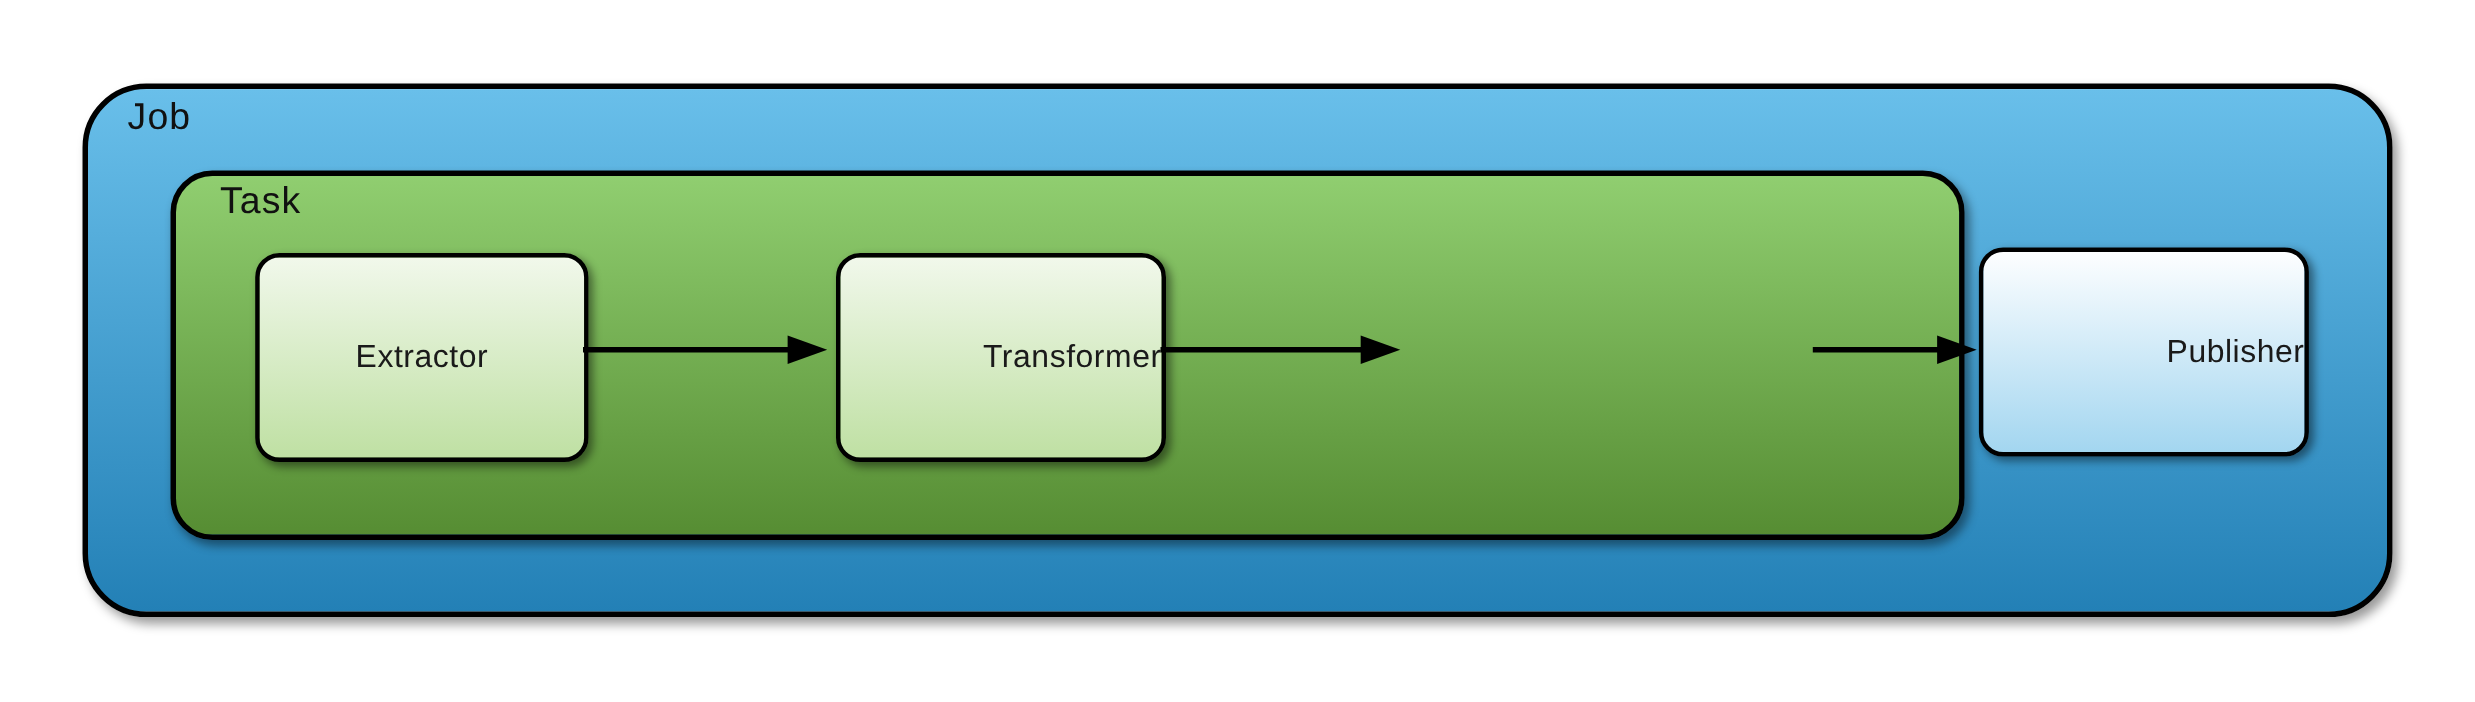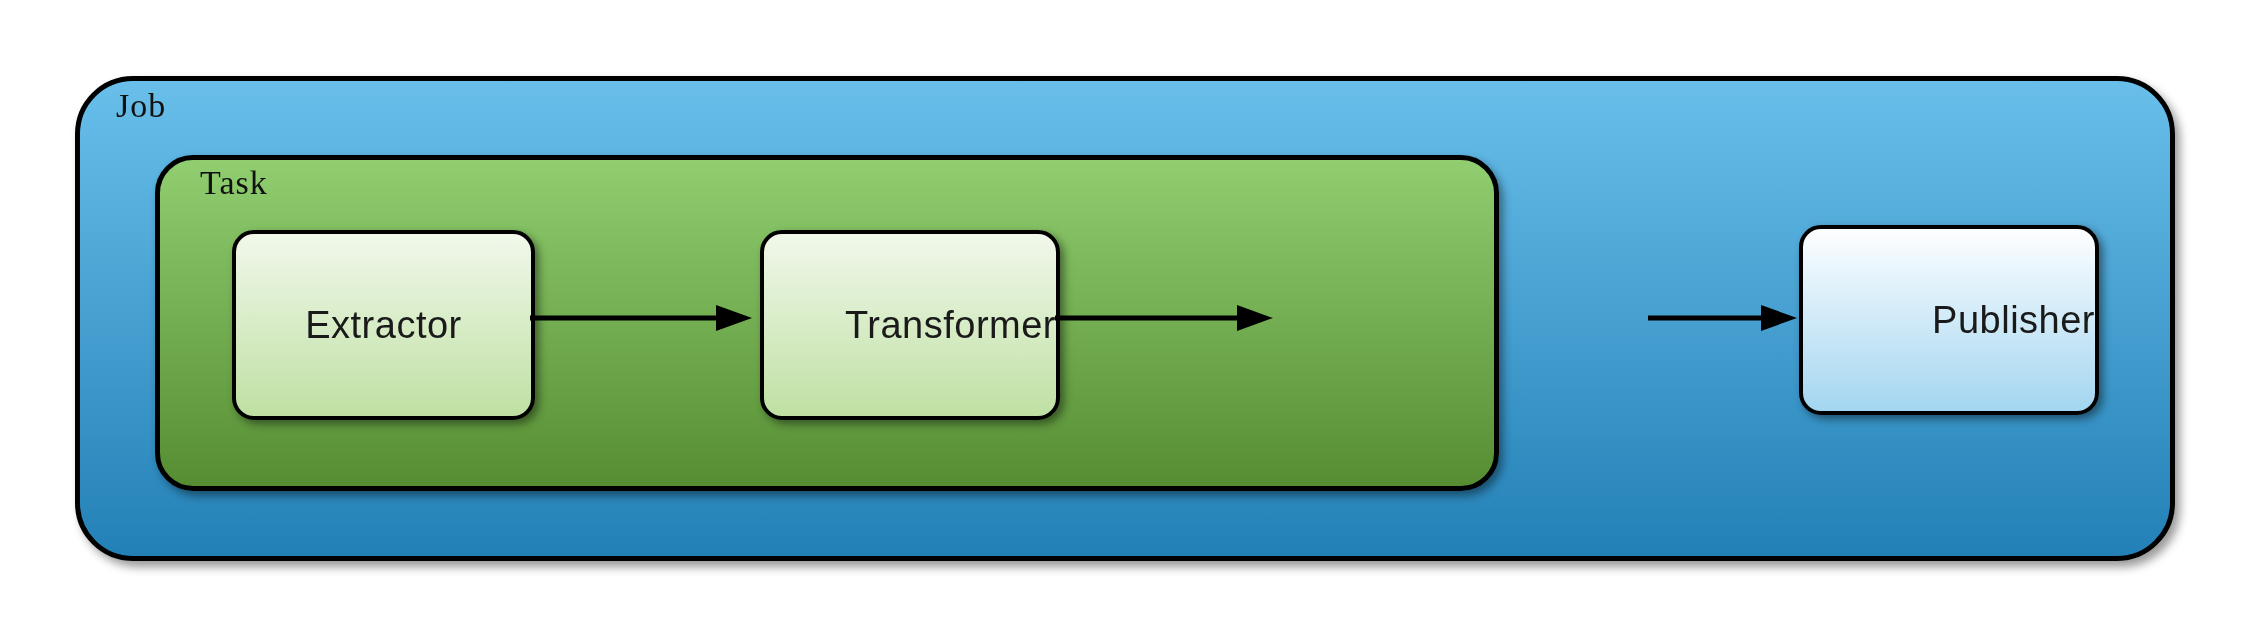--- a/index.html
+++ b/index.html
@@ -25,34 +25,33 @@
     top: 76px;
     width: 2100px;
     height: 485px;
     border-radius: 58px;
     background: linear-gradient(to bottom, #69BFEA 0%, #2380B6 100%);
     box-shadow: 5px 6px 10px rgba(0,0,0,0.40);
   }
   .task {
     left: 75px;   
     top: 74px;    
-    width: 1344px;
+    width: 1631px;
     height: 336px;
     border-radius: 38px;
     background: linear-gradient(to bottom, #90CE70 0%, #568D33 100%);
     box-shadow: 4px 5px 9px rgba(0,0,0,0.42);
   }
   .container-label {
     position: absolute;
     color: #111111;
     font-size: 34px;
     font-weight: 400;
     letter-spacing: 1px;
     white-space: nowrap;
-    font-family: Liberation Serif, serif;
   }
   .job > .container-label {
     left: 36px;
     top: 6px;
   }
   .task > .container-label {
     left: 40px;
     top: 4px;
   }
   .node {
@@ -68,21 +67,21 @@
   }
   .node-green {
     background: linear-gradient(to bottom, #F1F8EB 0%, #BFE0A3 100%);
   }
   .node-blue {
     background: linear-gradient(to bottom, #FDFEFF 0%, #A3D6F0 100%);
     justify-content: flex-end;
   }
   .node-label {
     color: #1A1A1A;
-    font-size: 38px;
+    font-size: 29px;
     letter-spacing: 0.5px;
     white-space: nowrap;
   }
   
   .node-extractor   { left: 72px;   top: 70px; width: 303px; }
   .node-transformer { left: 600px;  top: 70px; width: 300px; justify-content: flex-end; }
   .node-loader      { left: 1123px; top: 70px; width: 303px; }
   
   .node-publisher   { left: 1719px; top: 144px; width: 300px; }
   .edges-overlay {

